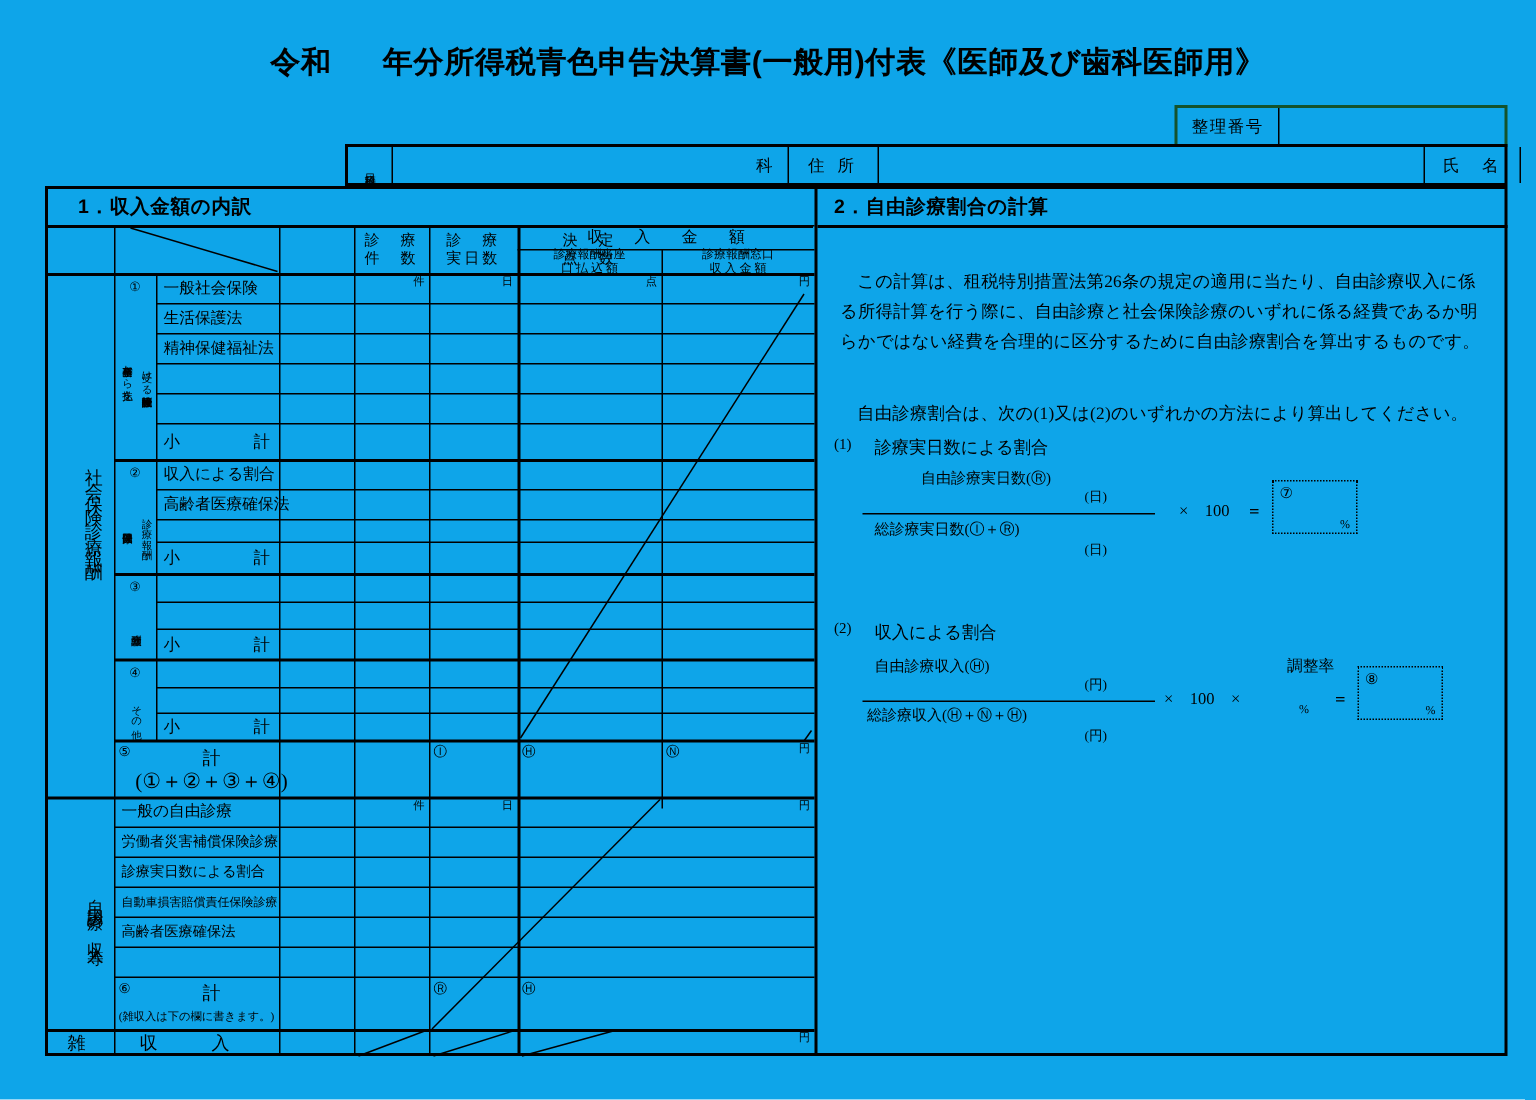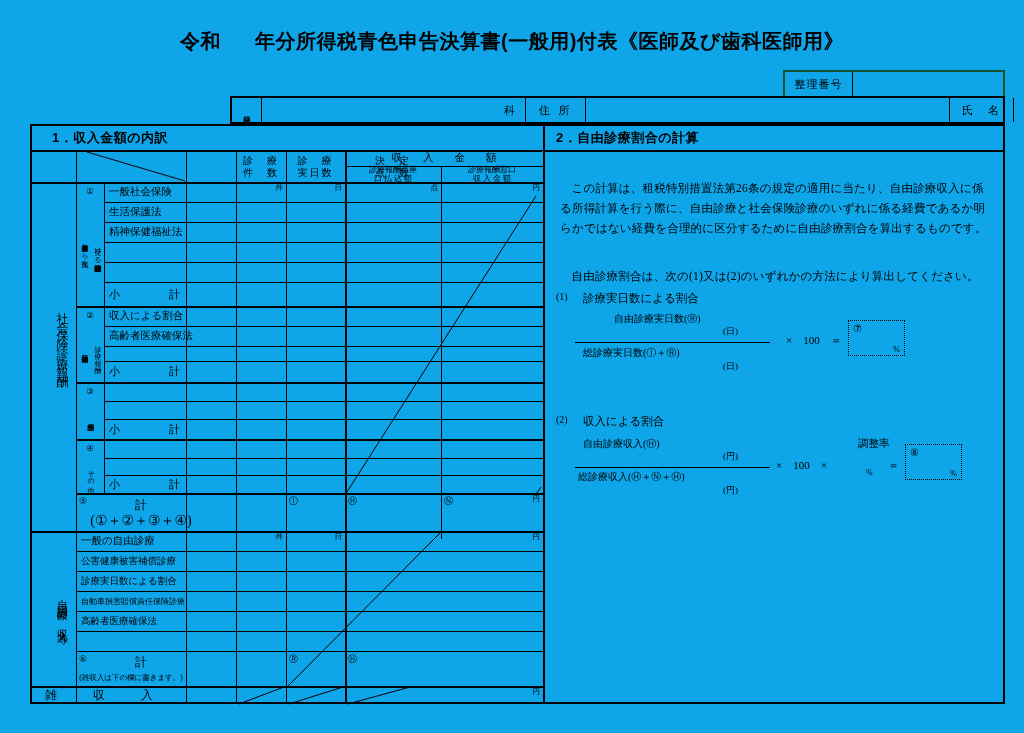--- a/index.html
+++ b/index.html
@@ -314,21 +314,21 @@
 
   <div class="mark" style="left:76px; top:495px; width:20px; height:12px;">⑤</div>
   <div class="tc" style="left:96px; top:494px; width:90px; height:22px; font-size:12px;">計</div>
   <div class="tc" style="left:96px; top:512px; width:90px; height:18px; font-size:14px;">(①＋②＋③＋④)</div>
   <div class="mark" style="left:286px; top:494px; width:20px; height:14px;">Ⓘ</div>
   <div class="mark" style="left:345px; top:494px; width:20px; height:14px;">Ⓗ</div>
   <div class="mark" style="left:441px; top:494px; width:20px; height:14px;">Ⓝ</div>
   <div class="unit" style="left:441px; top:494px; width:102px; height:12px;">円</div>
 
   <div class="tl" style="left:76px; top:531px; width:110px; height:20px;">一般の自由診療</div>
-  <div class="tl" style="left:76px; top:551px; width:110px; height:20px; font-size:9.5px;">公害健康被害補償診療</div>
+  <div class="tl" style="left:76px; top:551px; width:110px; height:20px; font-size:9.5px;">労働者災害補償保険診療</div>
   <div class="tl" style="left:76px; top:571px; width:110px; height:20px; font-size:9.5px;">診療実日数による割合</div>
   <div class="tl" style="left:76px; top:591px; width:110px; height:20px; font-size:8px;">自動車損害賠償責任保険診療</div>
   <div class="tl" style="left:76px; top:611px; width:110px; height:20px; font-size:9.5px;">高齢者医療確保法</div>
   <div class="tl" style="left:76px; top:631px; width:110px; height:20px;"></div>
   <div class="unit" style="left:236px; top:532px; width:50px; height:12px;">件</div>
   <div class="unit" style="left:286px; top:532px; width:59px; height:12px;">日</div>
   <div class="unit" style="left:345px; top:532px; width:198px; height:12px;">円</div>
 
   <div class="mark" style="left:76px; top:653px; width:20px; height:12px;">⑥</div>
   <div class="tc" style="left:96px; top:651px; width:90px; height:22px; font-size:12px;">計</div>

